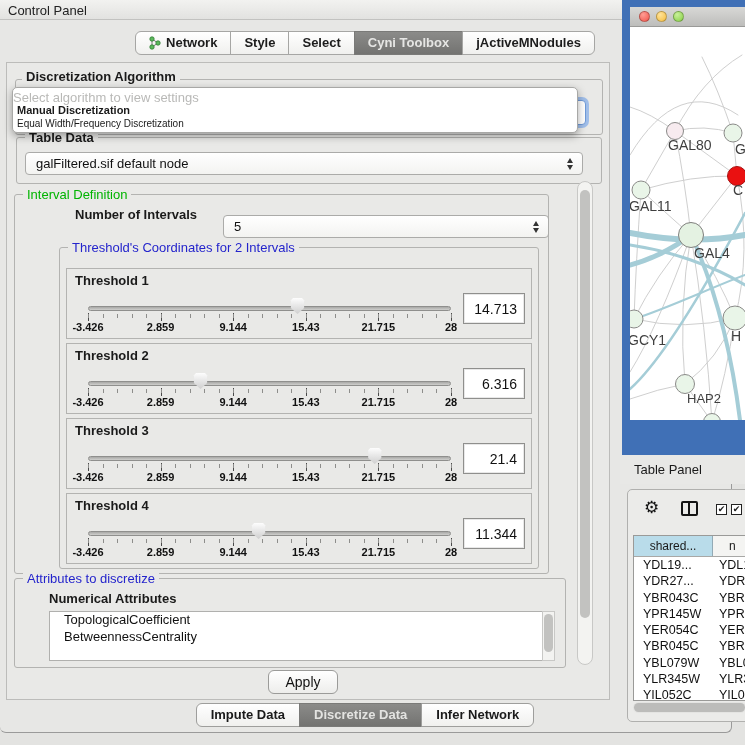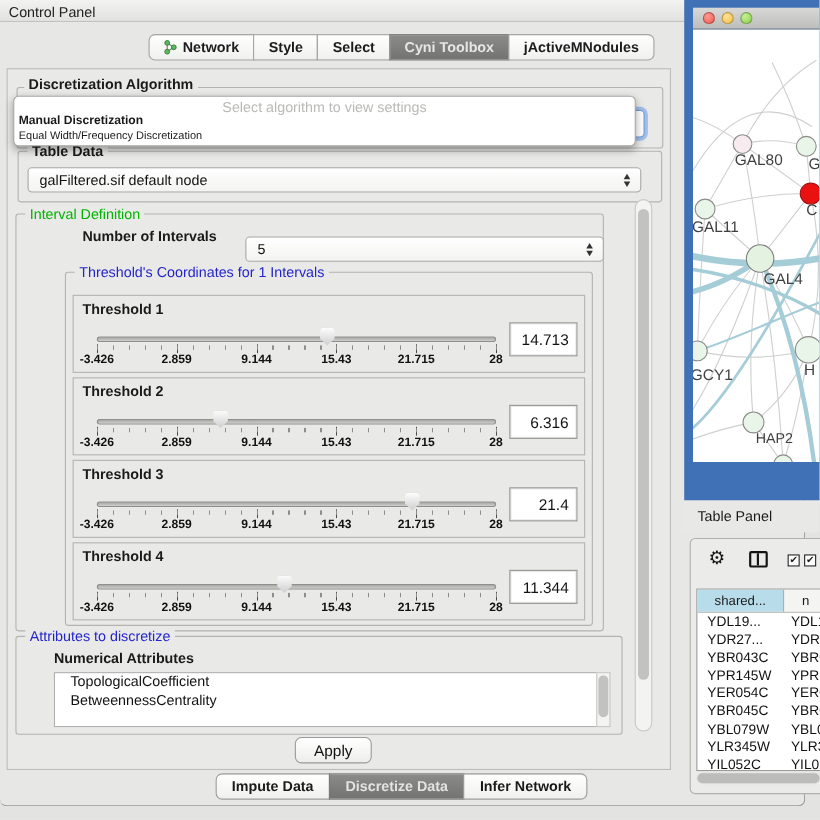--- a/index.html
+++ b/index.html
@@ -42,21 +42,21 @@
   .arrows::before { content:""; position:absolute; left:0; top:0; border-left:3.5px solid transparent;
     border-right:3.5px solid transparent; border-bottom:5px solid #333; }
   .arrows::after { content:""; position:absolute; left:0; bottom:0; border-left:3.5px solid transparent;
     border-right:3.5px solid transparent; border-top:5px solid #333; }
 
   .focus-ring { box-shadow:0 0 0 3px rgba(100,155,235,.55); border-color:#6f9ad8; background:#fff; }
 
   
   .algo-popup { position:absolute; left:5px; top:24px; width:566px; height:46px; background:#fff;
     border:1px solid #a8a8a6; border-radius:5px; box-shadow:0 3px 8px rgba(0,0,0,.35); z-index:30; }
-  .algo-popup .ph { position:absolute; left:0; right:0; top:2px; text-align:center; color:#b9b9b7; font-size:13px; }
+  .algo-popup .ph { position:absolute; left:0; right:0; top:2px; color:#b9b9b7; font-size:13px; }
   .algo-popup .it1 { position:absolute; left:4px; top:16px; font-weight:bold; font-size:11px; }
   .algo-popup .it2 { position:absolute; left:4px; top:30px; font-size:10px; }
 
   
   .th-box { position:absolute; left:6px; width:466px; height:71px; border:1px solid #b3b3b1; background:#e9e9e7; }
   .th-label { position:absolute; left:8px; top:4px; font-weight:bold; font-size:13px; }
   .track { position:absolute; left:21px; top:37px; width:363px; height:5px;
     background:linear-gradient(#a8a8a6,#cfcfcd); border:1px solid #8f8f8d; border-radius:3px; }
   .thumb { position:absolute; top:29px; width:15px; height:16px;
     background:linear-gradient(180deg,#fdfdfd,#cfcfcf);
@@ -184,21 +184,21 @@
     <div class="group" style="left:7px; top:131px; width:535px; height:380px;">
       <span class="group-label" style="color:#00b400;">Interval Definition</span>
 
       <span class="bold" style="position:absolute; left:60px; top:12px;">Number of Intervals</span>
       <div class="combo" style="left:208px; top:20px; width:326px; height:23px;">
         <span class="combo-text">5</span>
         <span class="arrows"></span>
       </div>
 
       <div class="group" style="left:44px; top:52px; width:480px; height:322px;">
-        <span class="group-label" style="color:#2424cc;">Threshold's Coordinates for 1 Intervals</span>
+        <span class="group-label" style="color:#2424cc;">Threshold's Coordinates for 2 Intervals</span>
 
         <div class="th-box" style="top:20px;">
           <span class="th-label">Threshold 1</span>
           <div class="track"></div>
           <div class="ticks-major"></div>
           <div class="ticks-minor"></div>
           <div class="thumb" style="left: 223.023px;"></div>
           <div>
               <span class="tick-label" style="left: 21px;">-3.426</span>
               <span class="tick-label" style="left: 93.6px;">2.859</span>

